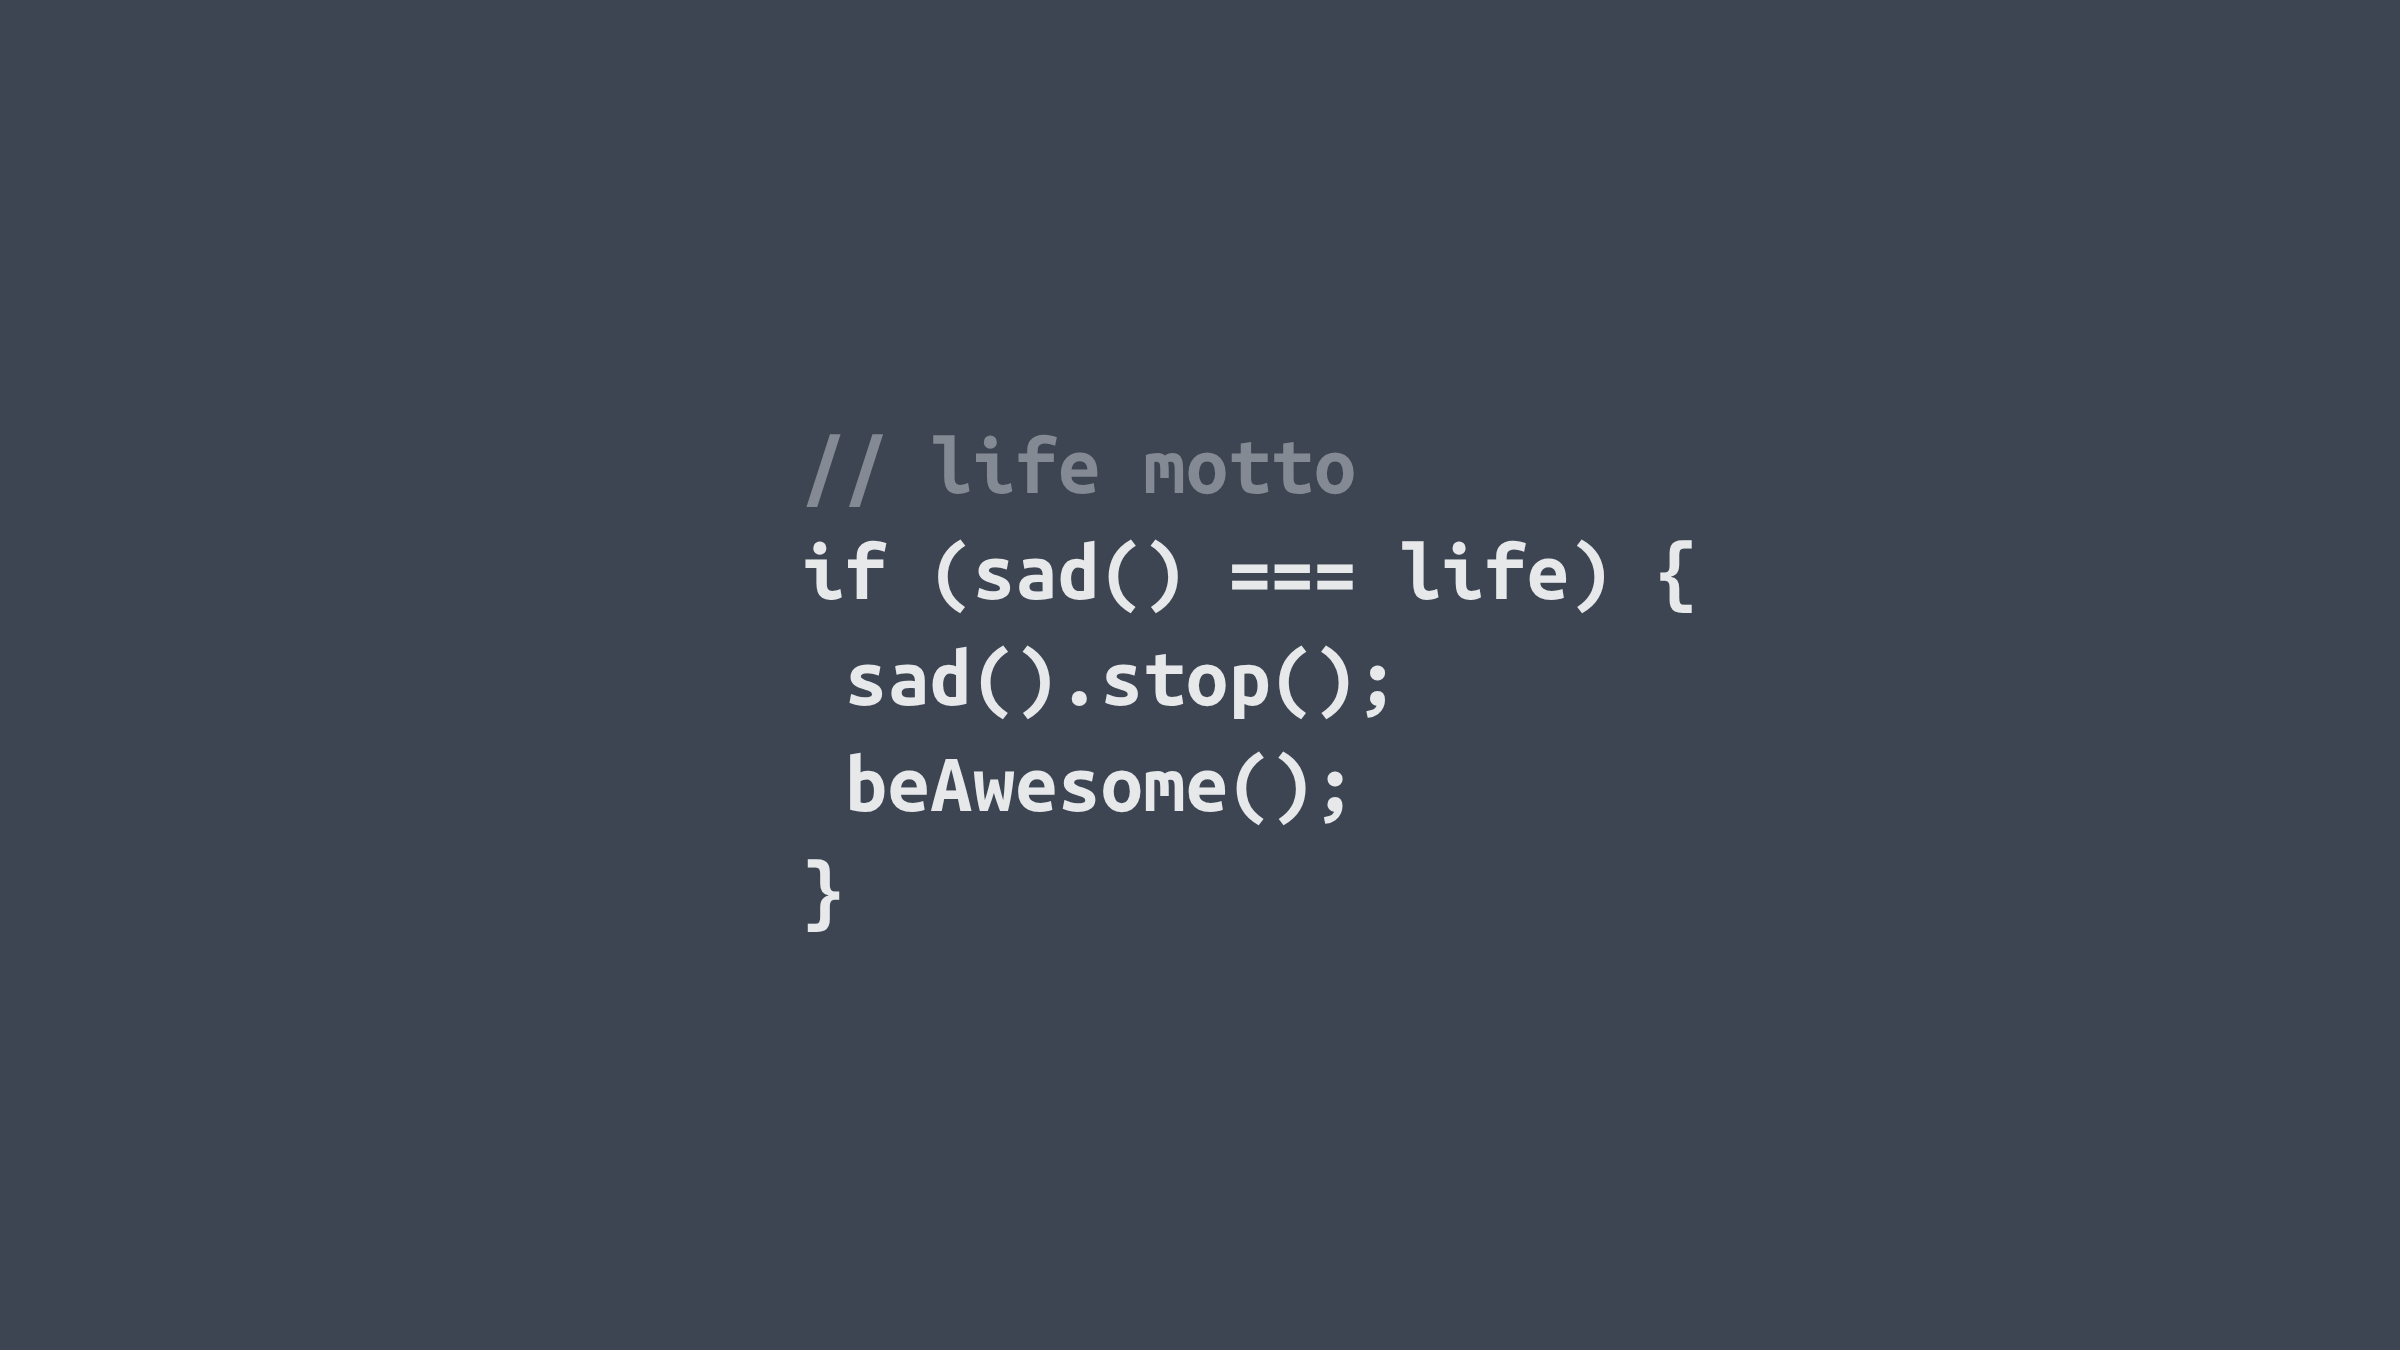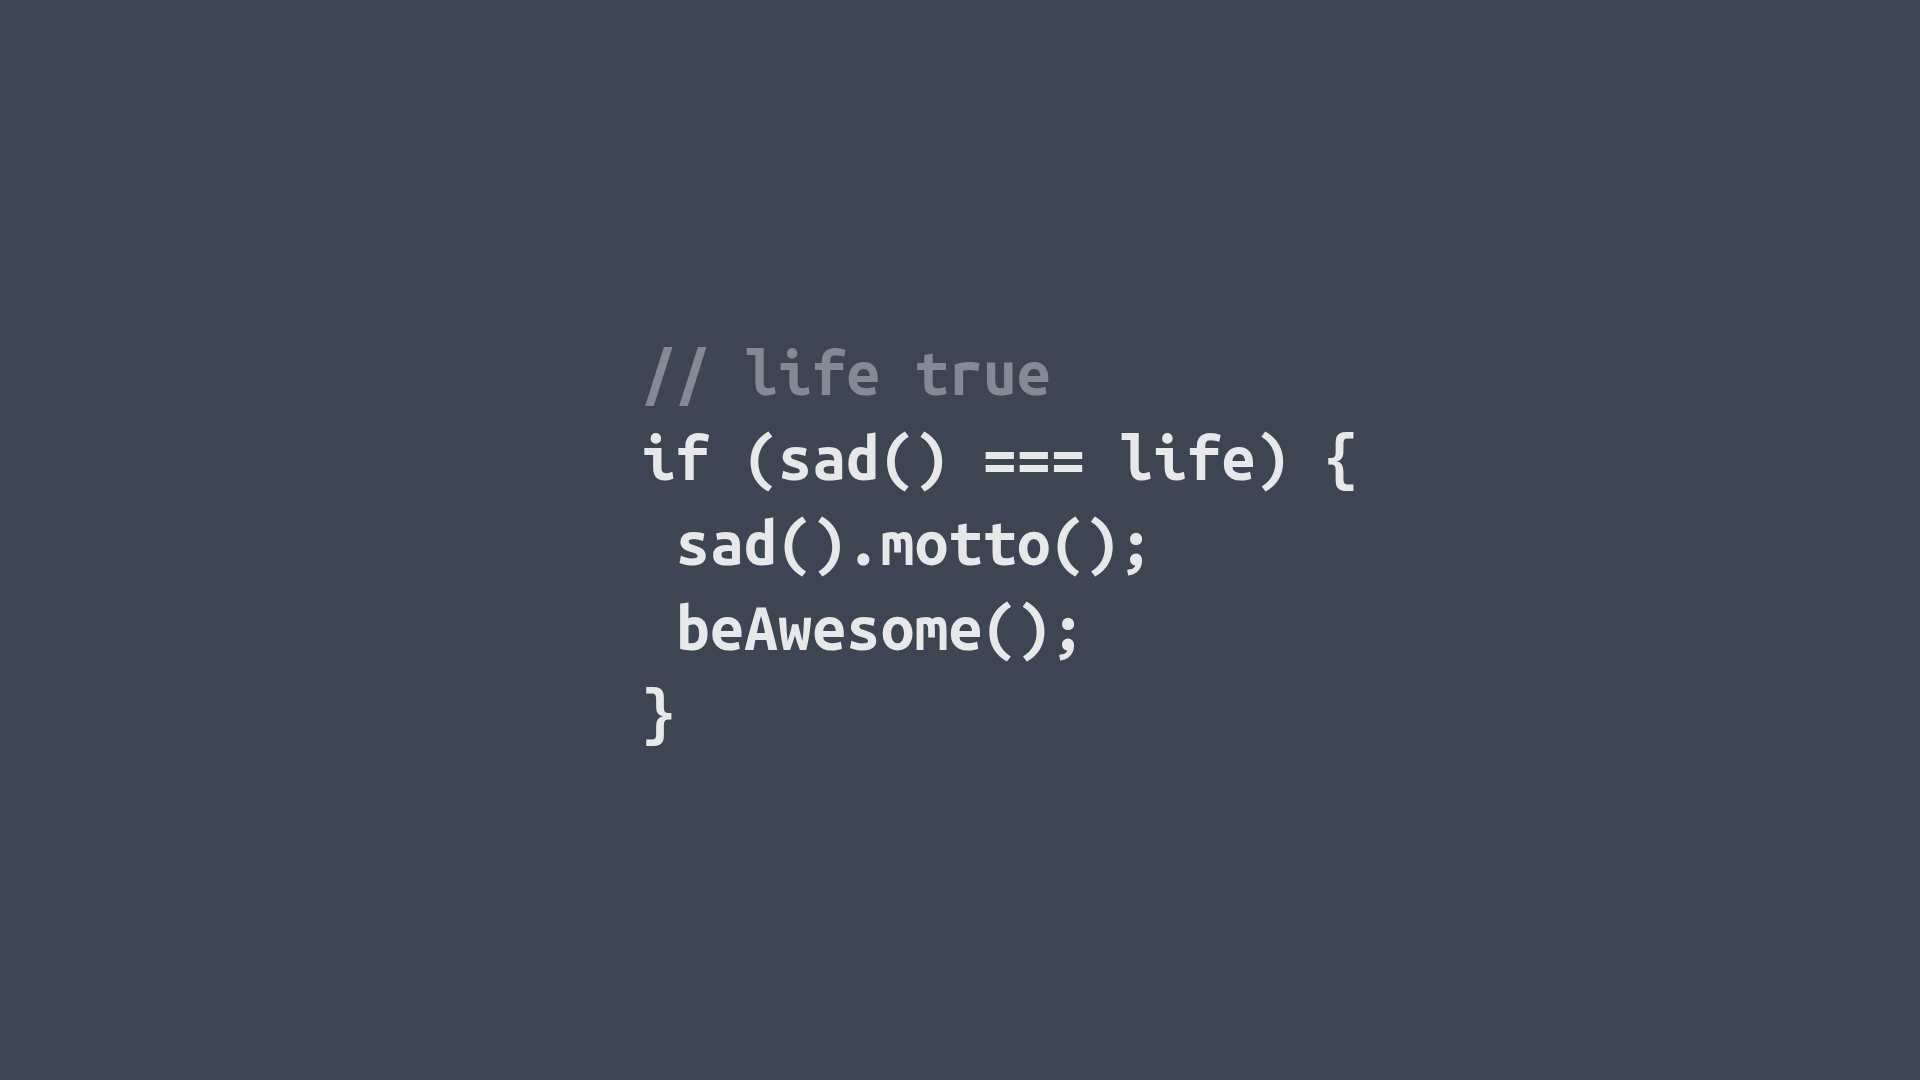--- a/index.html
+++ b/index.html
@@ -29,18 +29,18 @@
       color: #848a93;
     }
     .code {
       color: #e6e8ea;
     }
   </style>
 </head>
 <body>
 
 <div class="code-block">
-<span class="comment">// life true</span>
+<span class="comment">// life motto</span>
 <span class="code">if (sad() === life) {</span>
-<span class="code"> sad().motto();</span>
+<span class="code"> sad().stop();</span>
 <span class="code"> beAwesome();</span>
 <span class="code">}</span>
 </div>
 
 </body></html>

